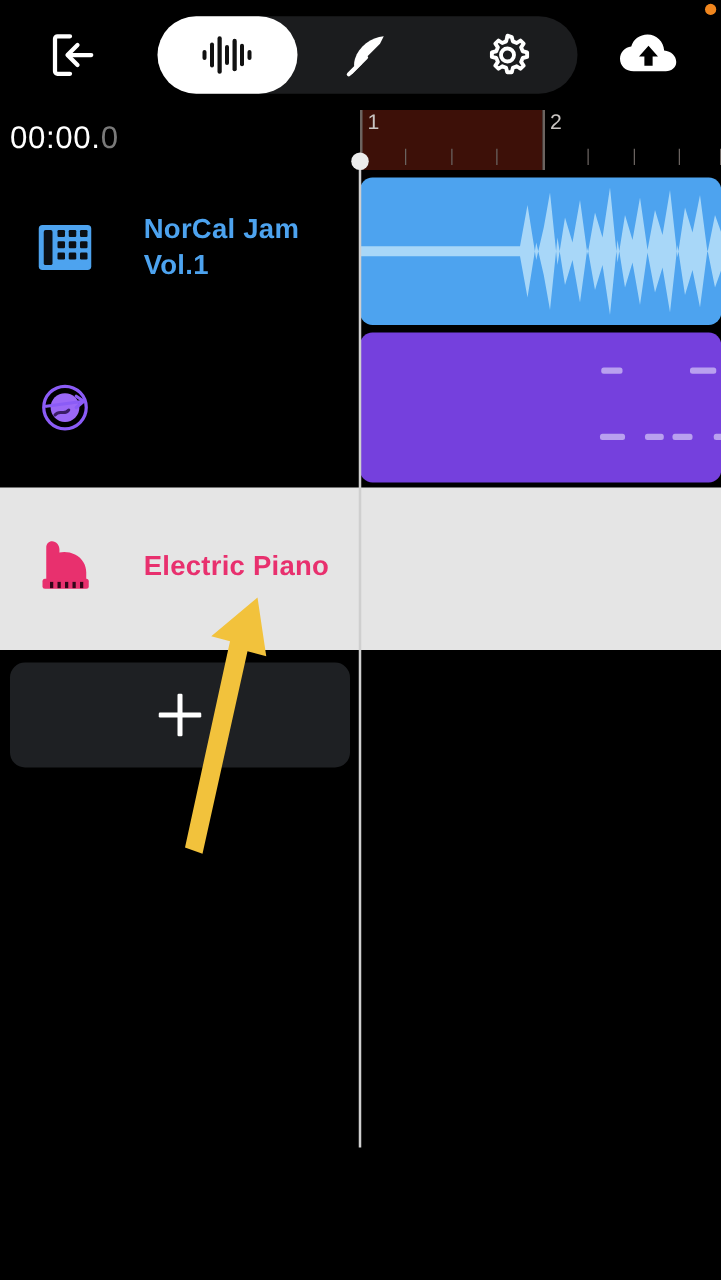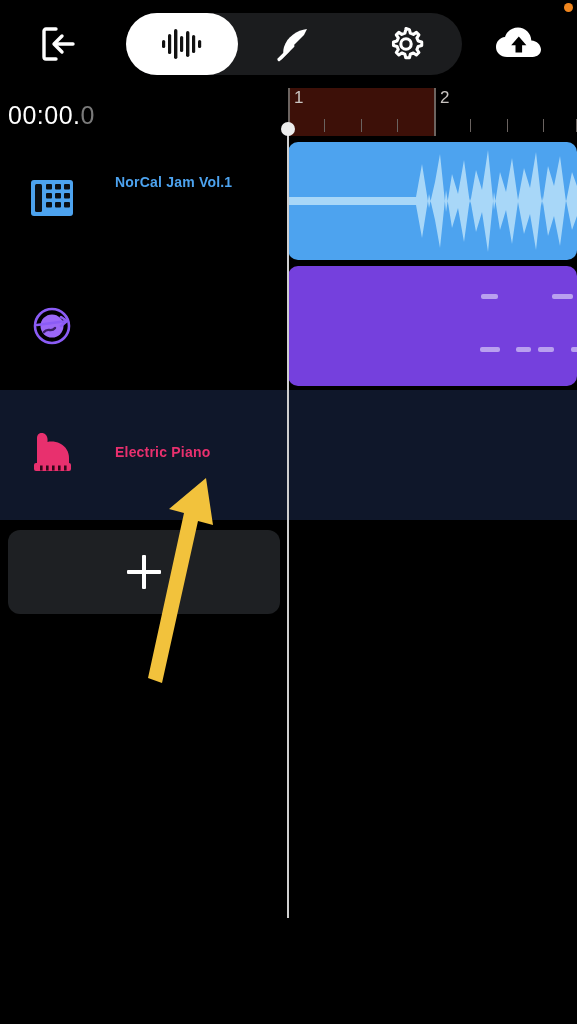--- a/index.html
+++ b/index.html
@@ -36,21 +36,21 @@
   }
   .corner-dot {
     position:absolute; right:4px; top:3px; width:9px; height:9px;
     border-radius:50%; background:#f0861e;
   }
 
   
   .timecode {
     position:absolute; left:8px; top:96px; width:260px; height:34px;
     color:#ffffff; font-size:25px; letter-spacing:0.5px;
-    display:flex; align-items:flex-end;
+    display:flex; align-items:flex-start;
   }
   .timecode .dim { color:#7a7a7a; }
 
   .ruler {
     position:absolute; left:288px; top:88px; right:0; height:48px;
     overflow:hidden;
   }
   .loop-region {
     position:absolute; left:0; top:0; width:146px; height:48px;
     background:#3d1008;
@@ -66,28 +66,28 @@
   }
 
   
   .tracks {
     position:absolute; left:0; top:136px; width:577px; height:782px;
   }
   .track-row {
     position:absolute; left:0; width:577px;
     display:flex; align-items:center;
   }
-  .track-row.selected { background:#0f172a; }
+  .track-row.selected { background:#e5e5e5; }
   .track-icon {
     position:absolute; left:26px; width:52px; height:52px;
     display:flex; align-items:center; justify-content:center;
   }
   .track-name {
     position:absolute; left:115px; width:165px;
-    font-size:14px; font-weight:600; line-height:29px;
+    font-size:22px; font-weight:600; line-height:29px;
     letter-spacing:0.2px;
   }
 
   .clip {
     position:absolute; left:288px; border-radius:10px; overflow:hidden;
   }
   .clip-audio { background:#4da3ef; }
   .clip-midi  { background:#7540dd; }
   .note {
     position:absolute; height:5px; border-radius:2px;

